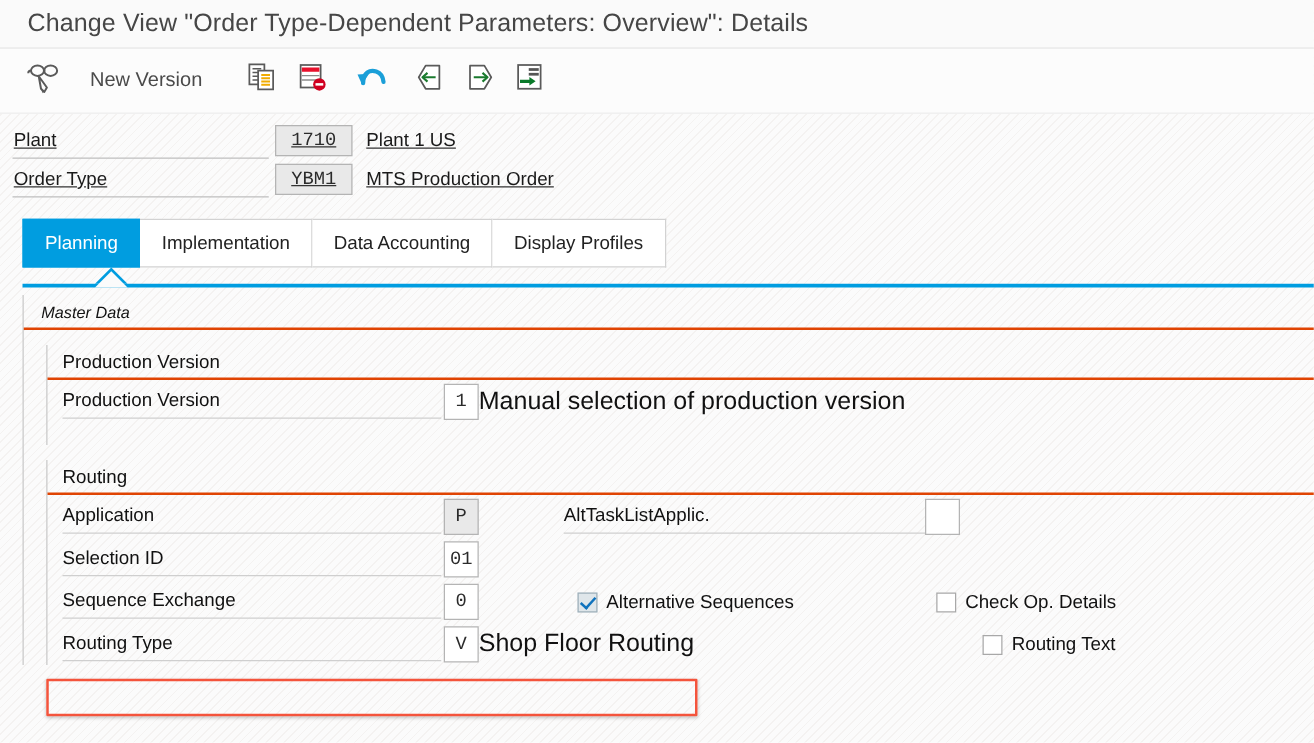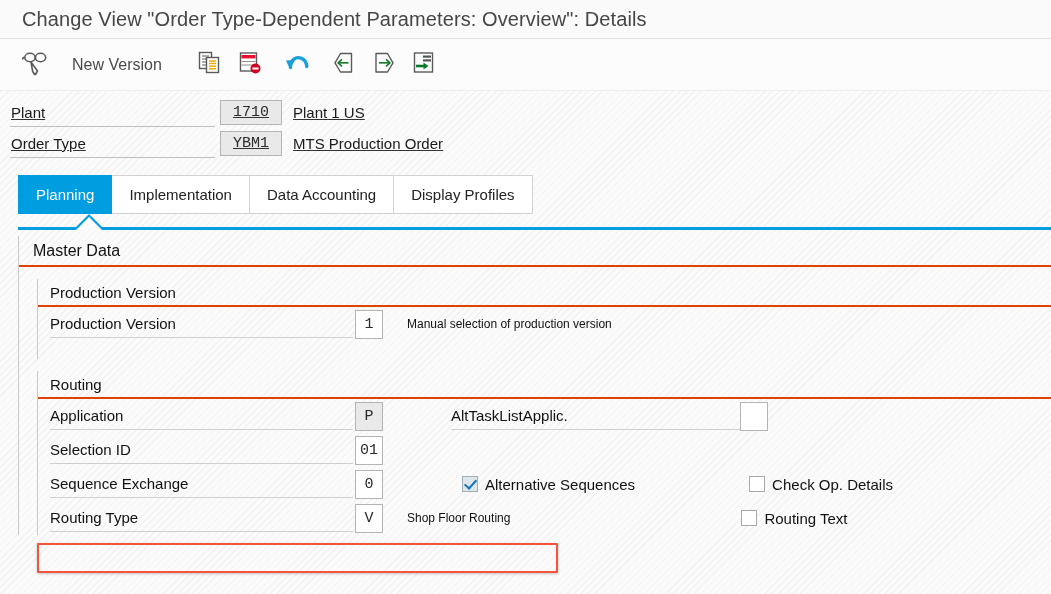--- a/index.html
+++ b/index.html
@@ -109,23 +109,24 @@
   
   .content{
     position:relative;margin-left:18px;margin-top:8px;
     background:transparent;
   }
   .group{
     border-left:1px solid #c9c9c9;
     margin-top:0;
   }
   .group-title{
-    font-size:16px;color:#111111;
+    font-size:13px;color:#111111;
     padding:6px 0 5px 14px;
     border-bottom:2px solid #e04403;
+    font-style:italic;
   }
   .subgroup{
     margin-left:18px;border-left:1px solid #c9c9c9;margin-top:12px;
   }
   .subgroup-title{
     font-size:15px;color:#111111;
     padding:5px 0 4px 12px;
     border-bottom:2px solid #e04403;
   }
   .rows{padding-left:12px;}
@@ -141,33 +142,33 @@
     width:28px;height:25px;box-sizing:border-box;
     background:#ffffff;border:1px solid #b4b4b4;
     font-family:"Liberation Mono",monospace;font-size:15px;color:#2b2b2b;
     text-align:center;line-height:23px;
     margin-left:2px;
   }
   .fin.w2{width:38px;}
   .fin.grey{background:#e9e9e9;}
   .fin.big{width:28px;height:29px;line-height:27px;}
   .fdesc{
-    font-size:12px;color:#111111;margin-left:24px;white-space:nowrap;
+    font-size:20px;color:#111111;margin-left:0;white-space:nowrap;
   }
   .rlabel{
     font-size:15px;color:#111111;
     border-bottom:1px solid #cfcfcf;
     height:28px;line-height:27px;box-sizing:border-box;width:289px;
   }
   .rin{
     width:28px;height:29px;box-sizing:border-box;
     background:#ffffff;border:1px solid #b4b4b4;
   }
   .cb{
-    display:flex;align-items:flex-start;cursor:pointer;white-space:nowrap;
+    display:flex;align-items:flex-end;cursor:pointer;white-space:nowrap;
   }
   .cbox{
     width:16px;height:16px;box-sizing:border-box;
     border:1px solid #a8a8a8;background:#ffffff;
     margin-right:7px;flex:none;position:relative;
   }
   .cbox.checked{background:#dfe6ea;border-color:#9fb0ba;}
   .cbox.checked:after{
     content:"";position:absolute;left:4px;top:0px;
     width:5px;height:10px;border:solid #1073bd;border-width:0 2.4px 2.4px 0;

